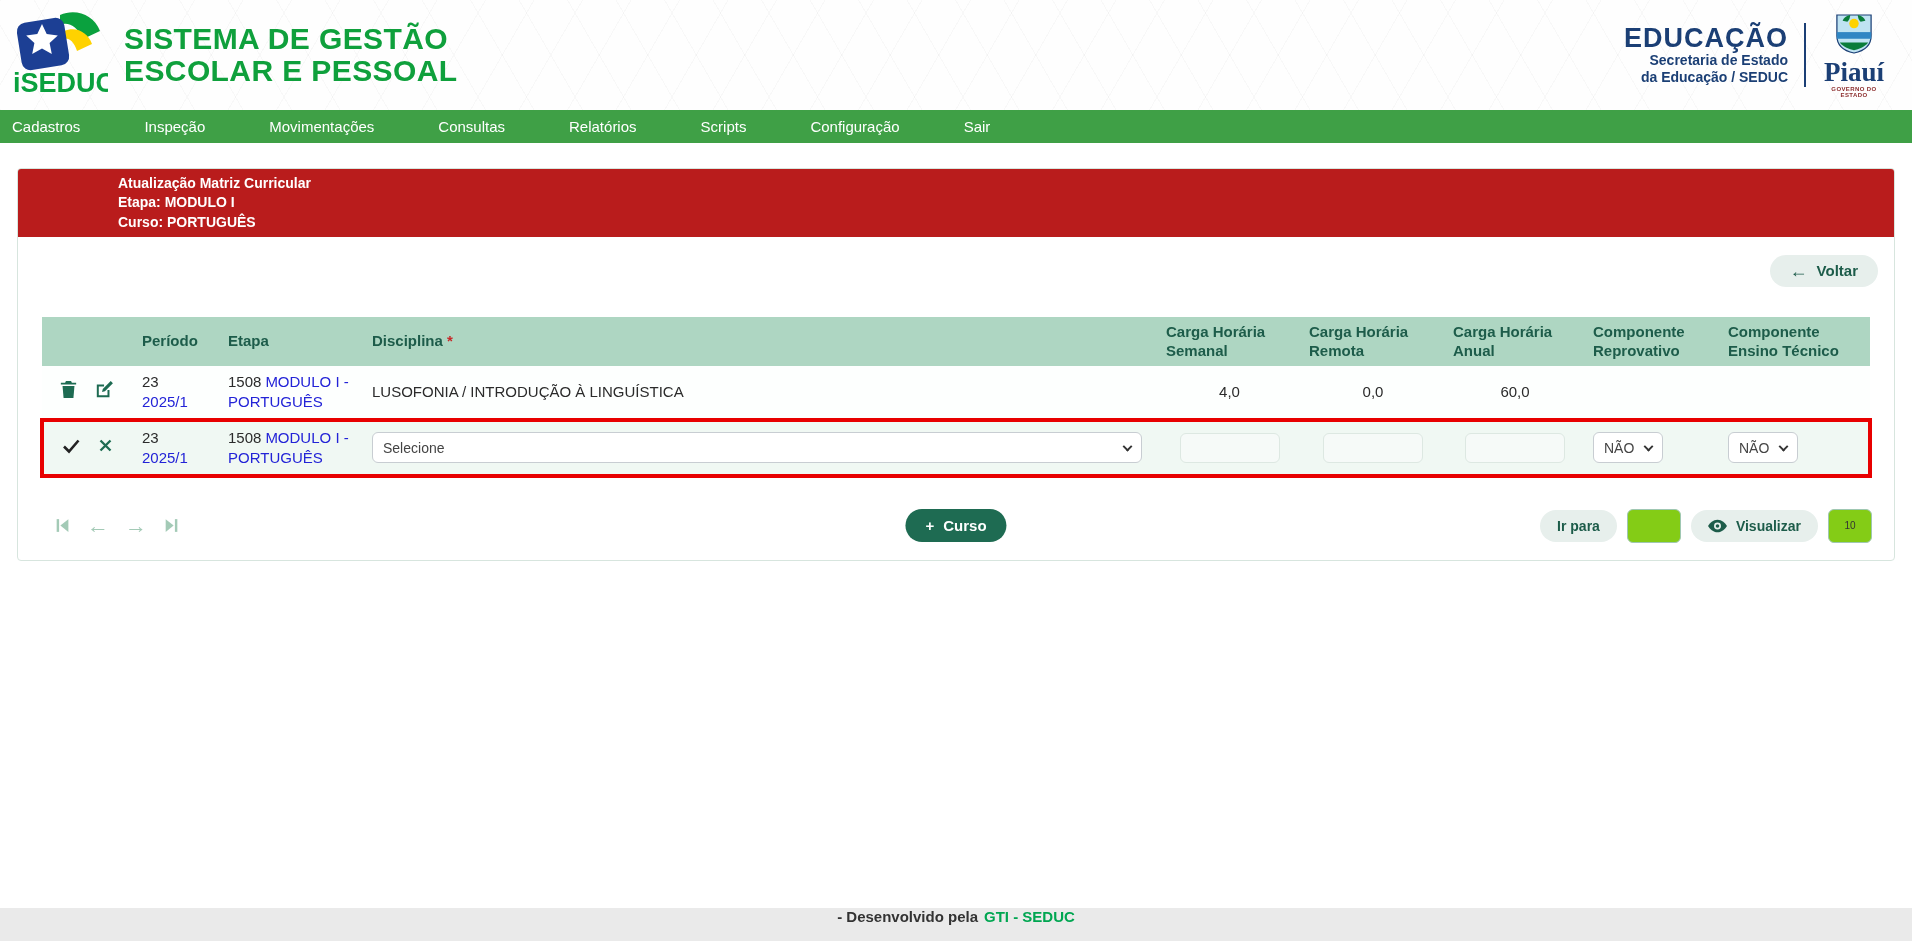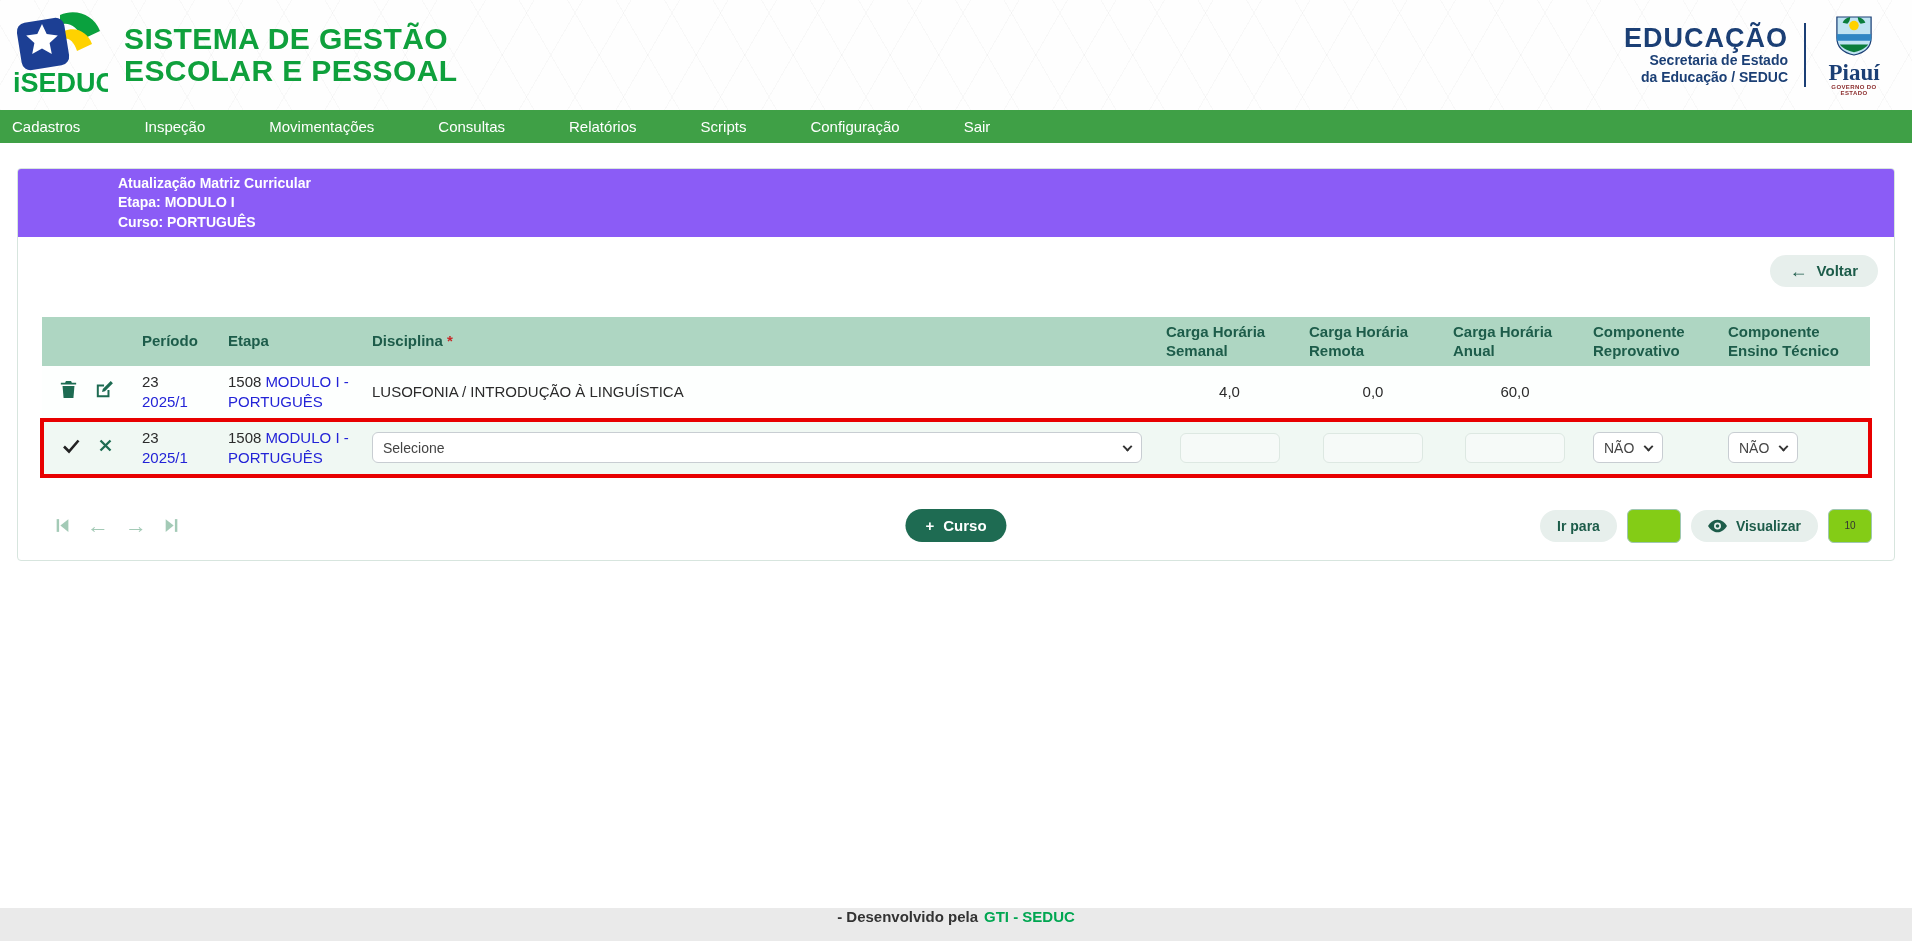--- a/index.html
+++ b/index.html
@@ -29,21 +29,21 @@
     font-size: 30px;
     line-height: 1.08;
     letter-spacing: 0.4px;
   }
   .header-right { display: flex; align-items: center; gap: 16px; }
   .edu-block { text-align: right; color: #1b3f75; }
   .edu-title { font-size: 27px; font-weight: bold; letter-spacing: 1px; line-height: 1.05; }
   .edu-sub { font-size: 14px; font-weight: bold; line-height: 1.2; }
   .v-divider { width: 2px; height: 64px; background: #1b3f75; }
   .piaui-block { text-align: center; width: 64px; }
-  .piaui-name { font-family: "Liberation Serif", serif; font-weight: bold; font-size: 23px; color: #1b3f75; line-height: 1; margin-top: 0; }
+  .piaui-name { font-family: "Liberation Serif", serif; font-weight: bold; font-size: 27px; color: #1b3f75; line-height: 1; margin-top: 0; }
   .piaui-gov { font-size: 6px; color: #8b2c2c; font-weight: bold; letter-spacing: 0.4px; }
 
   
   .menu {
     height: 33px;
     background: #3fa046;
     display: flex;
     align-items: center;
     padding-left: 12px;
     gap: 24px;
@@ -60,21 +60,21 @@
   
   .card {
     margin: 25px 17px 0;
     border: 1px solid #d7e5de;
     border-radius: 4px;
     background: #ffffff;
     min-height: 388px;
     padding-bottom: 16px;
   }
   .card-header {
-    background: #8b5cf6;
+    background: #b91c1c;
     color: #ffffff;
     padding: 5px 0 5px 100px;
     font-size: 14px;
     font-weight: bold;
     line-height: 1.38;
     border-radius: 3px 3px 0 0;
   }
   .voltar-row { display: flex; justify-content: flex-end; padding: 18px 16px 0; }
   .btn-voltar {
     background: #e7efec;

